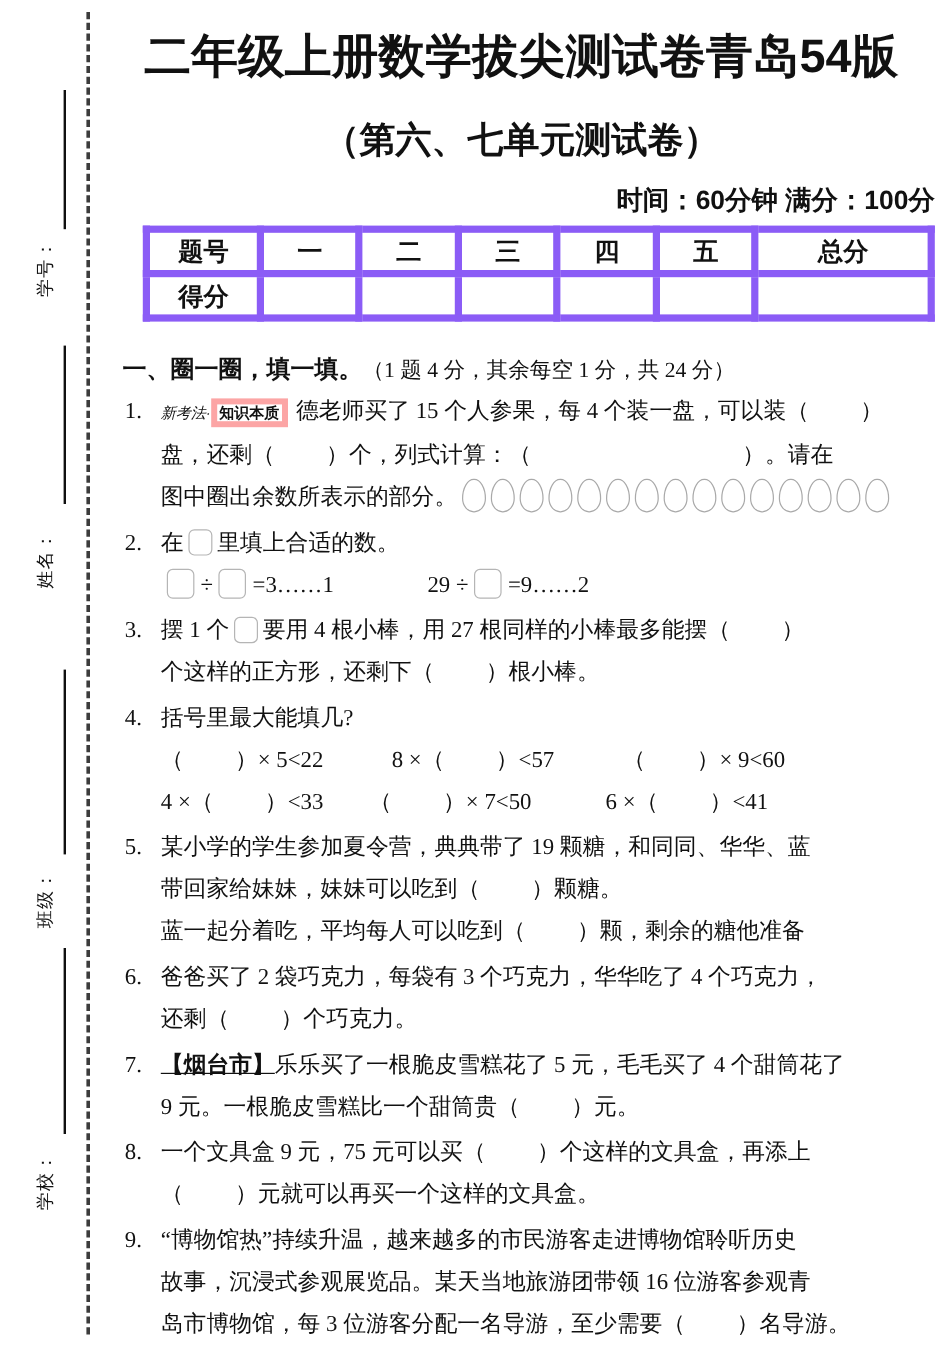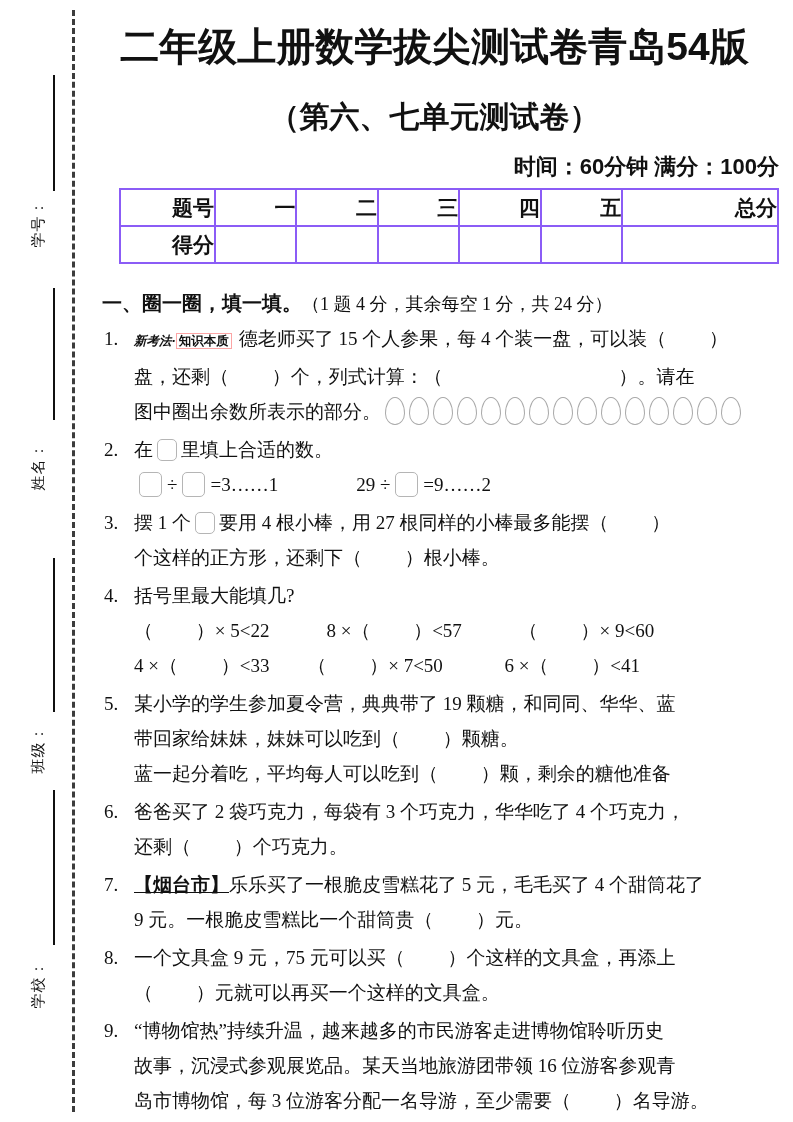--- a/index.html
+++ b/index.html
@@ -28,40 +28,40 @@
   .title { text-align:center; font-family:"Liberation Sans", sans-serif; font-weight:bold;
            font-size:39px; letter-spacing:0; white-space:nowrap; }
   .subtitle { text-align:center; font-family:"Liberation Sans", sans-serif; font-weight:bold;
               font-size:30px; margin-top:23px; }
   .exam-info { text-align:right; font-family:Liberation Sans, sans-serif; font-weight:bold;
                font-size:22px; margin:14px 6px 6px 0; }
 
   
   table.score { border-collapse:collapse; margin-left:35px; width:660px;
                 font-family:"Liberation Sans", sans-serif; }
-  table.score td { border:2px solid #8b5cf6; height:37px; text-align:right;
+  table.score td { border:6px solid #8b5cf6; height:37px; text-align:center;
                    font-size:21px; font-weight:600; }
   table.score td.rowhead { font-weight:700; width:95px; }
 
   
   .section-heading { margin:26px 0 4px 18px; font-size:20px; }
   .sec-bold { font-weight:bold; }
   .sec-note { font-size:18px; }
 
   
   .qwrap { margin-left:20px; margin-top:2px; }
   .q { display:flex; margin-top:3px; }
   .qnum { flex:none; width:30px; font-size:19px; line-height:35px; }
   .qnum.wide { width:36px;margin-top:16px; }
   .qbody { flex:1; font-size:19px; line-height:35px; }
   .qline { white-space:pre-wrap; }
-  .badge-bi { font-size:12.5px; font-weight:bold; font-style:italic;
+  .badge-bi { font-size:12.5px; font-weight:normal; font-style:italic;
               font-family:"Liberation Sans", sans-serif; }
   .badge-box { font-size:12.5px; font-weight:bold; font-family:"Liberation Sans", sans-serif;
-               border:1px solid #fca5a5; padding:0 2px; margin-right:7px; }
+               border:5px solid #fca5a5; padding:0 2px; margin-right:7px; }
   .sq-box { display:inline-block; width:23px; height:25px; border:1.5px solid #b5b5b5;
             border-radius:5px; vertical-align:-6px; margin:0 5px; background:#fff; }
   .sq-box.tiny { width:20px; height:22px; vertical-align:-5px; margin:0 4px; }
   .eq-gap { display:inline-block; width:78px; }
 
   
   .egg-row { display:inline-flex; gap:4px; vertical-align:-7px; margin-left:4px; }
   .egg { display:inline-block; width:20px; height:28px; border:1.5px solid #a9a9a9; background:#fff;
          border-radius:50% 50% 50% 50% / 60% 60% 42% 42%; }
 

